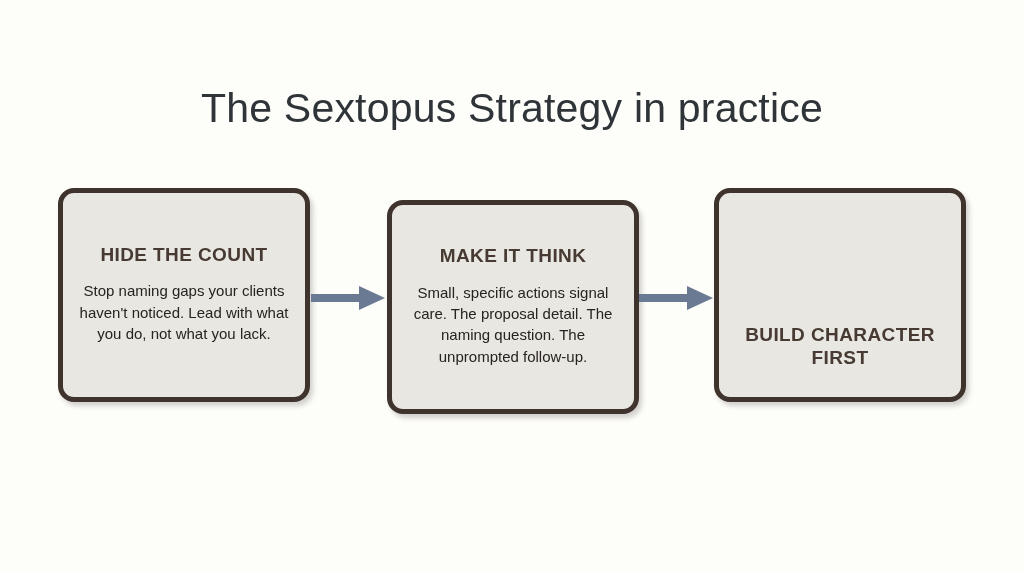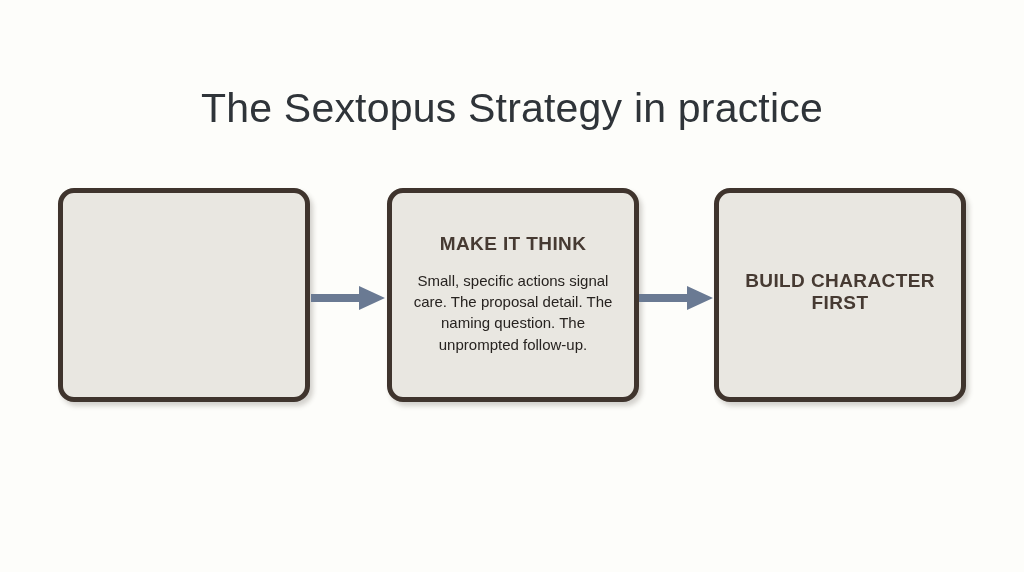--- a/index.html
+++ b/index.html
@@ -55,22 +55,22 @@
     border-radius: 16px;
     box-shadow: 3px 4px 5px rgba(60, 48, 40, 0.22);
     display: flex;
     flex-direction: column;
     align-items: center;
     justify-content: center;
     padding: 10px 14px 12px 14px;
   }
 
   .flow-step.step-1 { left: 0px; }
-  .flow-step.step-2 { left: 329px; }
-  .flow-step.step-3 { left: 656px; justify-content: center; padding-top: 22px; }
+  .flow-step.step-2 { left: 329px; margin-top: 12px; }
+  .flow-step.step-3 { left: 656px; justify-content: flex-end; padding-top: 22px; }
 
   .step-heading {
     font-size: 19px;
     font-weight: bold;
     color: #463a32;
     letter-spacing: 0.4px;
     text-align: center;
     line-height: 1.18;
     margin: 0 0 14px 0;
   }
@@ -101,20 +101,22 @@
 </head>
 <body>
 
 <div id="slide">
 
   <h1 id="slide-title">The Sextopus Strategy in practice</h1>
 
   <div id="flow-row">
 
     <div class="flow-step step-1">
+      <div class="step-heading">HIDE THE COUNT</div>
+      <div class="step-body">Stop naming gaps your clients haven't noticed. Lead with what you do, not what you lack.</div>
     </div>
 
     <div class="flow-arrow arrow-1">
       <svg width="76" height="26" viewBox="0 0 76 26" aria-hidden="true">
         <path d="M0 9 L48 9 L48 1 L74 13 L48 25 L48 17 L0 17 Z" fill="#6a7a93"></path>
       </svg>
     </div>
 
     <div class="flow-step step-2">
       <div class="step-heading">MAKE IT THINK</div>

